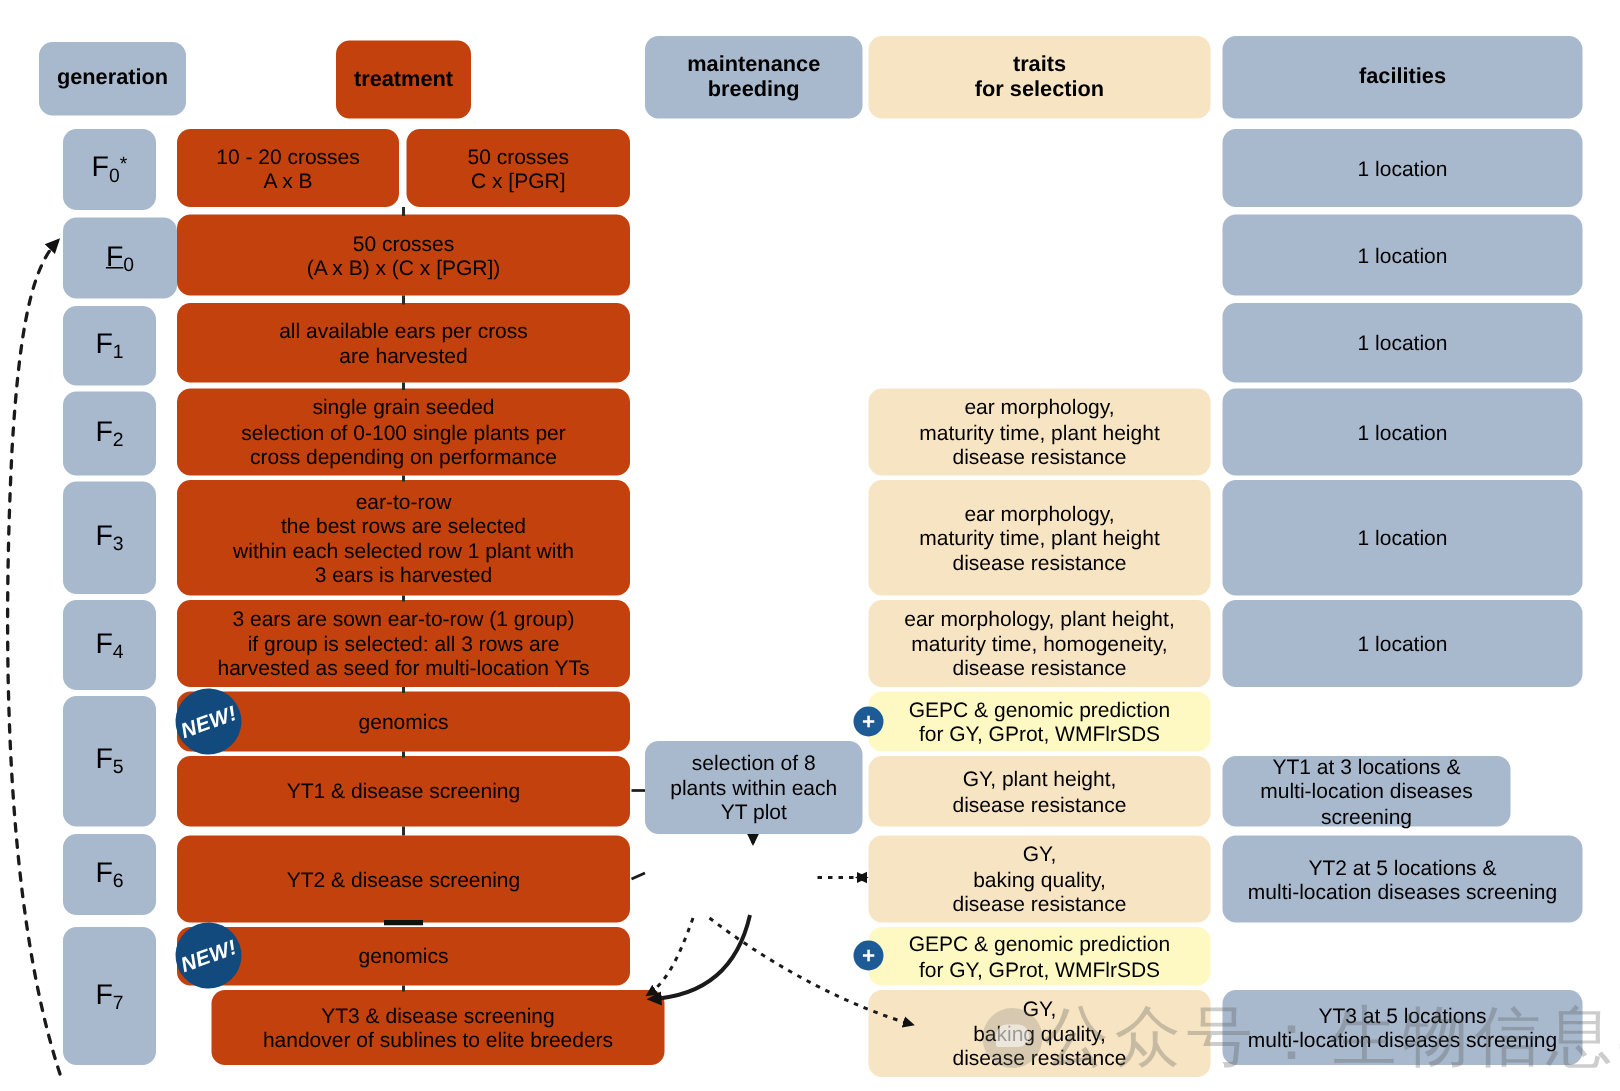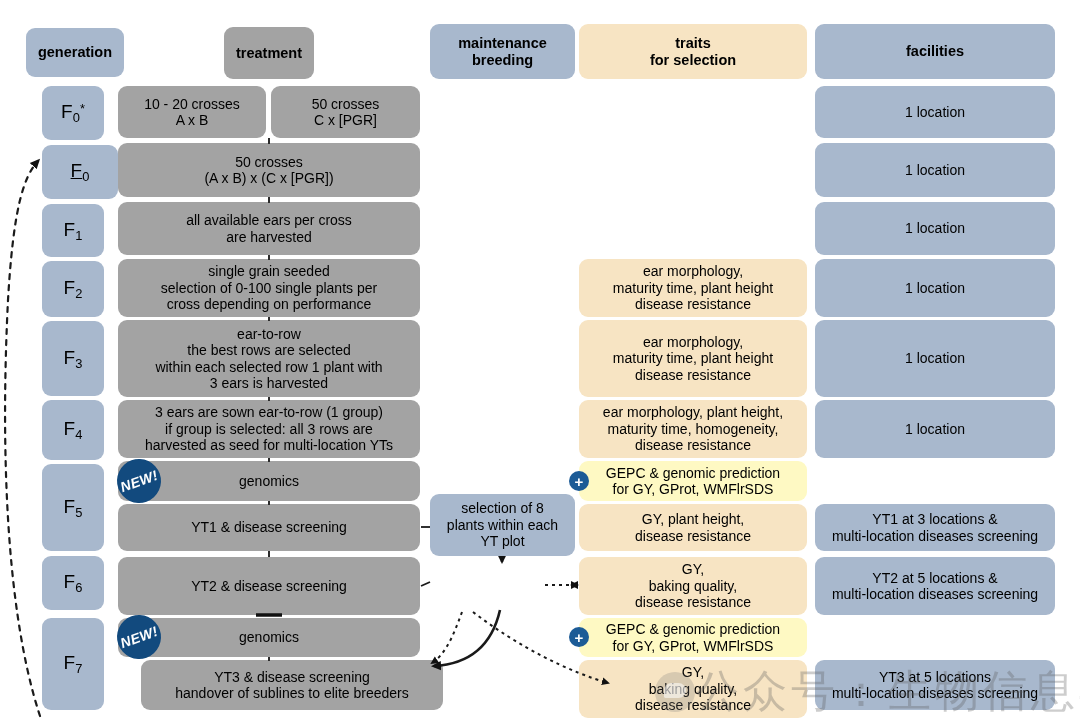--- a/index.html
+++ b/index.html
@@ -21,21 +21,21 @@
     display:flex;
     align-items:center;
     justify-content:center;
     text-align:center;
     color:#000000;
     line-height:1.17;
     padding:2px 6px;
     white-space:pre-line;
   }
   .blue{background:#a8b8cd;}
-  .green{background:#a3a3a3;}
+  .green{background:#c2410c;}
   .cream{background:#f7e4c3;}
   .tan{background:#fef9c3;}
   .hdr{font-weight:bold;font-size:14.5px;}
   .gen{font-size:19px;font-weight:400;}
   .body-txt{font-size:14px;}
   sub{font-size:0.68em;vertical-align:-0.28em;}
   sup{font-size:0.68em;vertical-align:0.35em;}
 
   .newbadge{
     position:absolute;
@@ -216,21 +216,21 @@
   <div class="box blue body-txt" style="left:815px;top:143px;width:240px;height:54px;">1 location</div>
 
   <div class="box blue body-txt" style="left:815px;top:202px;width:240px;height:53px;">1 location</div>
 
   <div class="box blue body-txt" style="left:815px;top:259px;width:240px;height:58px;">1 location</div>
 
   <div class="box blue body-txt" style="left:815px;top:320px;width:240px;height:77px;">1 location</div>
 
   <div class="box blue body-txt" style="left:815px;top:400px;width:240px;height:58px;">1 location</div>
 
-  <div class="box blue body-txt" style="left:815px;top:504px;width:240px;height:47px;">YT1 at 3 locations &amp;
+  <div class="box blue body-txt" style="left:815px;top:504px;width:192px;height:47px;">YT1 at 3 locations &amp;
 multi-location diseases screening</div>
 
   <div class="box blue body-txt" style="left:815px;top:557px;width:240px;height:58px;">YT2 at 5 locations &amp;
 multi-location diseases screening</div>
 
   <div class="box blue body-txt" style="left:815px;top:660px;width:240px;height:50px;">YT3 at 5 locations
 multi-location diseases screening</div>
 
   <svg class="overlay" viewBox="0 0 1080 727">
     <defs>

